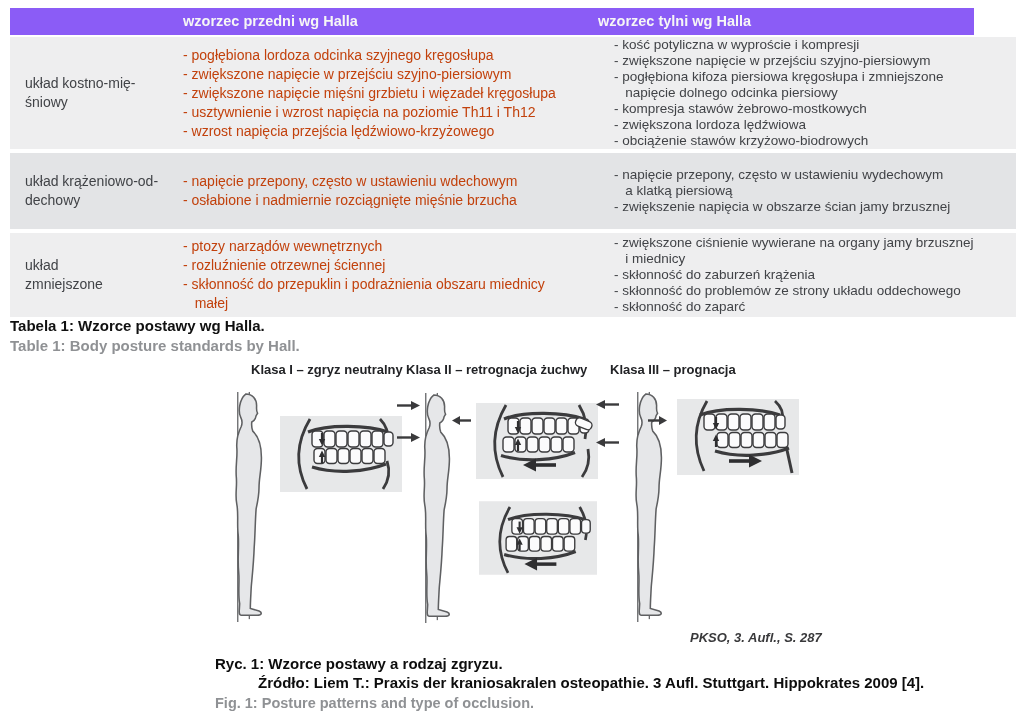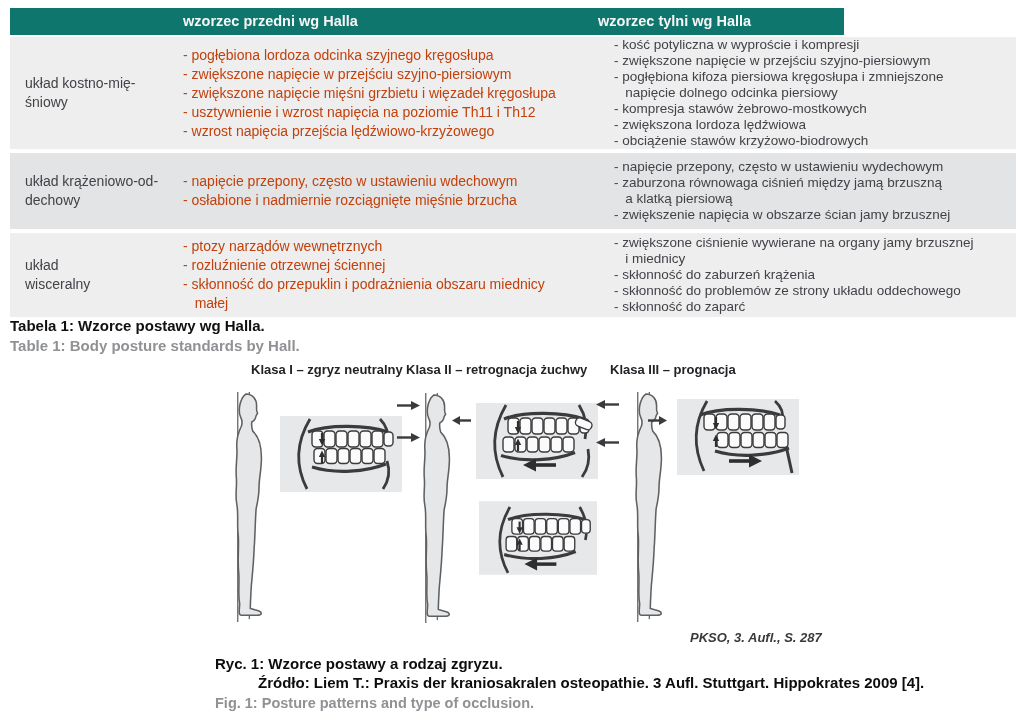--- a/index.html
+++ b/index.html
@@ -1,21 +1,21 @@
 <!DOCTYPE html>
 <html><head>
 <meta charset="utf-8">
 <style>
   * { margin:0; padding:0; box-sizing:border-box; }
   html,body { background:#ffffff; }
   body { width:1024px; height:720px; position:relative; font-family:"Liberation Sans", sans-serif; overflow:hidden; }
   .page { position:absolute; inset:0; background:#ffffff; }
 
   
-  .thead { position:absolute; left:10px; top:8px; width:834px; height:27px; background:#0f766e; }
+  .thead { position:absolute; left:10px; top:8px; width:964px; height:27px; background:#8b5cf6; }
   .thead span { position:absolute; top:0; line-height:27px; font-size:14.5px; font-weight:bold; color:#f6f6f6; white-space:nowrap; }
   .h-front { left:173px; }
   .h-back  { left:588px; }
 
   .trow { position:absolute; left:10px; width:1006px; display:flex; align-items:center; }
   .row1 { top:37px;  height:112px; background:#eeeeef; }
   .row2 { top:153px; height:76px;  background:#e3e4e6; }
   .row3 { top:233px; height:84px;  background:#eeeeef; }
 
   .c-label { width:163px; padding-left:15px; font-size:14px; line-height:19px; color:#414347; }
@@ -115,30 +115,29 @@
     <div class="c-label lines">
         <div>układ krążeniowo-od-</div>
         <div>dechowy</div>
       </div>
     <div class="c-front lines">
         <div>- napięcie przepony, często w ustawieniu wdechowym</div>
         <div>- osłabione i nadmiernie rozciągnięte mięśnie brzucha</div>
       </div>
     <div class="c-back lines">
         <div>- napięcie przepony, często w ustawieniu wydechowym</div>
-        <div>- zaburzona równowaga ciśnień między jamą brzuszną</div>
         <div>   a klatką piersiową</div>
         <div>- zwiększenie napięcia w obszarze ścian jamy brzusznej</div>
       </div>
   </div>
 
   <div class="trow row3">
     <div class="c-label lines">
         <div>układ</div>
-        <div>wisceralny</div>
+        <div>zmniejszone</div>
       </div>
     <div class="c-front lines">
         <div>- ptozy narządów wewnętrznych</div>
         <div>- rozluźnienie otrzewnej ściennej</div>
         <div>- skłonność do przepuklin i podrażnienia obszaru miednicy</div>
         <div>   małej</div>
       </div>
     <div class="c-back lines">
         <div>- zwiększone ciśnienie wywierane na organy jamy brzusznej</div>
         <div>   i miednicy</div>

